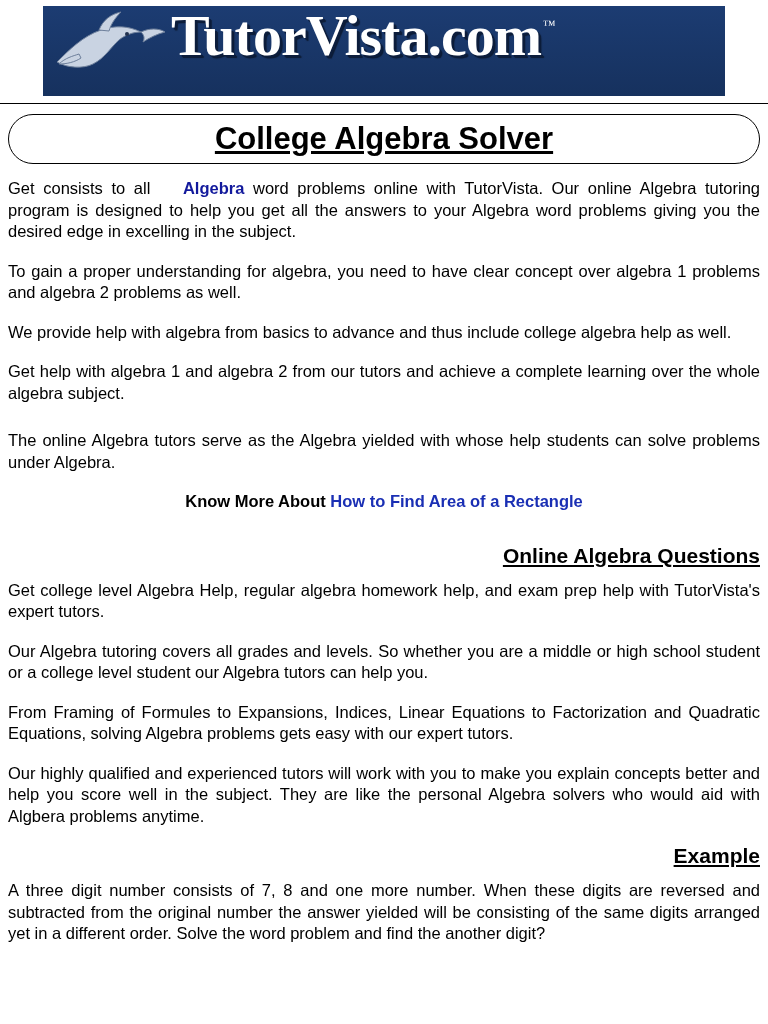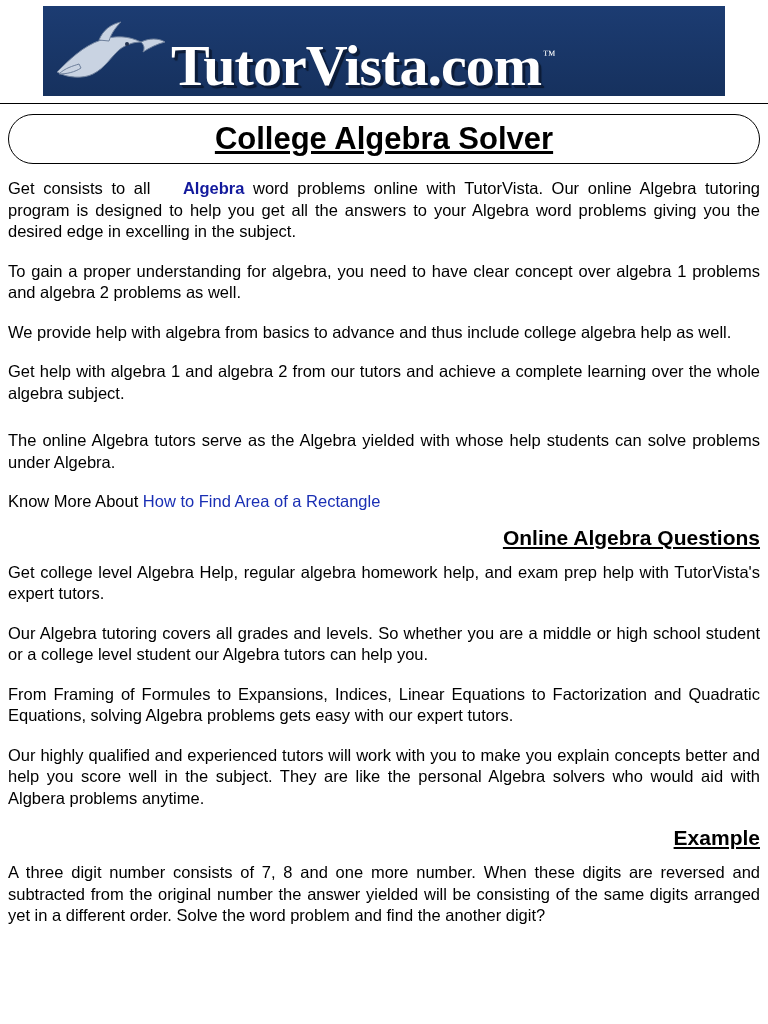--- a/index.html
+++ b/index.html
@@ -36,21 +36,21 @@
     align-items: flex-start;
   }
   .logo-box {
     width: 682px;
     height: 90px;
     background: #1b3a6b;
     background: linear-gradient(180deg,#1c3c72 0%, #16315e 100%);
     position: relative;
     overflow: hidden;
     display: flex;
-    align-items: flex-end;
+    align-items: flex-start;
   }
   .dolphin {
     width: 120px;
     height: 80px;
     margin-left: 6px;
     flex: 0 0 auto;
     position: relative;
   }
   .logo-wordmark {
     flex: 1 1 auto;
@@ -113,25 +113,25 @@
     text-align: justify;
     text-justify: inter-word;
     color: #000000;
   }
   .kw {
     color: #12199c;
     font-weight: bold;
     margin-left: 24px;
   }
   .know-more {
-    margin: 0 0 14px 0;
-    text-align: left;
+    margin: 0 0 32px 0;
+    text-align: center;
     font-size: 16.5px;
     line-height: 21.5px;
-    font-weight: normal;
+    font-weight: bold;
   }
   .know-more .lbl { color: #000000; }
   .know-more .lnk { color: #1a2fb4; }
   h2.subhead {
     margin: 0 0 14px 0;
     font-size: 21px;
     line-height: 21px;
     font-weight: bold;
     text-decoration: underline;
     color: #000000;

